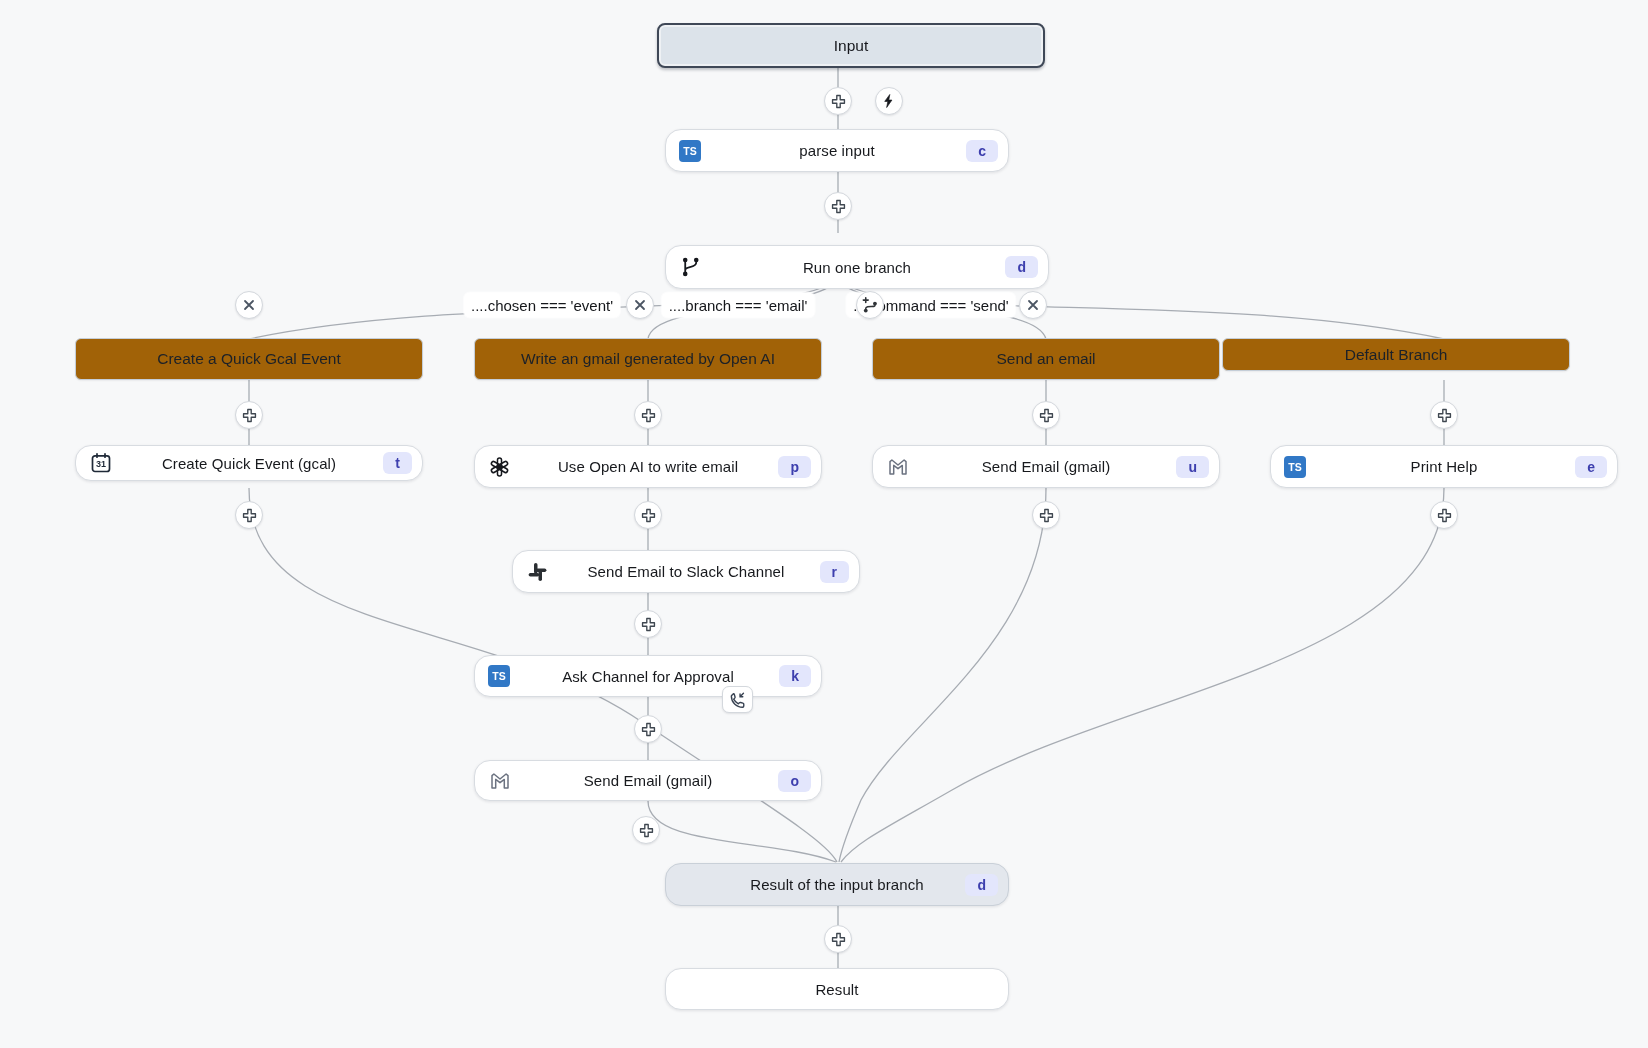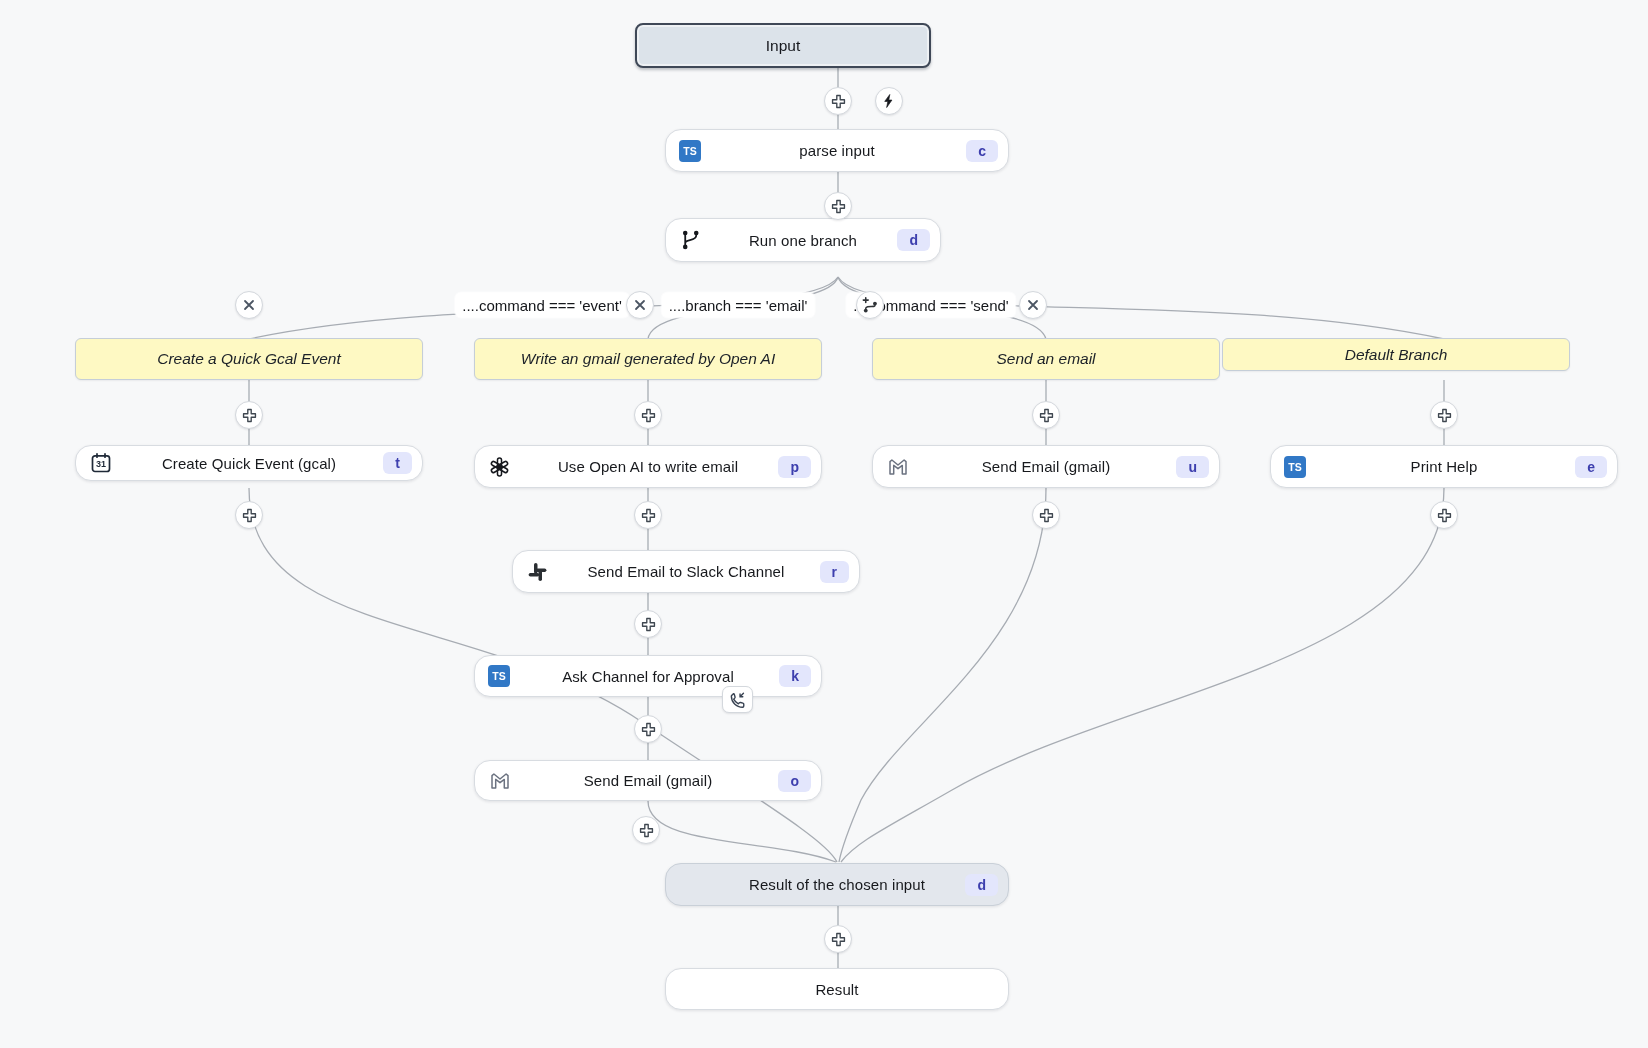--- a/index.html
+++ b/index.html
@@ -26,25 +26,24 @@
     position:absolute; left:0; right:0; text-align:center;
     font-size:15px; color:#17191d; letter-spacing:.1px;
   }
   .node .left-icon { position:absolute; left:13px; top:50%; transform:translateY(-50%); display:flex; }
   .badge {
     position:absolute; right:10px; top:50%; transform:translateY(-50%);
     background:#e3e6fc; color:#3d3fae; font-weight:bold; font-size:14px;
     border-radius:6px; padding:4px 12px; line-height:1;
   }
   .module-head {
-    position:absolute; background:#fef9c3; border:1px solid #c5ced8;
+    position:absolute; background:#a16207; border:1px solid #c5ced8;
     border-radius:6px; display:flex; align-items:center; justify-content:center;
     font-size:15.5px; color:#1c2128;
     box-shadow:0 1px 2px rgba(16,24,40,.06);
-    font-style:italic;
   }
   .input-node {
     position:absolute; background:#dce3ea;
     border:2px solid #3f4857; border-radius:8px;
     box-shadow: inset 0 0 0 2px #eef1f4, 0 2px 3px rgba(16,24,40,.25);
     display:flex; align-items:center; justify-content:center;
     font-size:15.5px; color:#16181d;
   }
   .result-chosen { background:#e3e7ed; border-color:#c9d0d8; }
 
@@ -95,46 +94,46 @@
   <path d="M648 697 V760"></path>
 
   <path d="M249 488 C249 640, 480 612, 642 722 C762 802, 826 840, 837 862"></path>
   <path d="M648 801 C648 848, 772 838, 836 862"></path>
   <path d="M1046 488 C1046 642, 902 722, 861 800 C849 828, 842 846, 839 862"></path>
   <path d="M1444 488 C1444 662, 1122 692, 952 790 C886 828, 856 842, 841 862"></path>
 
   <path d="M838 906 V968"></path>
 </svg>
 
-<div class="input-node" style="left:635px; top:23px; width:296px; height:45px;">
+<div class="input-node" style="left:657px; top:23px; width:388px; height:45px;">
   <span>Input</span>
 </div>
 
 <div class="node" style="left:665px; top:129px; width:344px; height:43px;">
   <span class="left-icon">
     <span class="ts-icon">TS</span>
   </span>
   <span class="label">parse input</span>
   <span class="badge">c</span>
 </div>
 
-<div class="node" style="left:665px; top:218px; width:276px; height:44px;">
+<div class="node" style="left:665px; top:245px; width:384px; height:44px;">
   <span class="left-icon">
     <svg width="23" height="23" viewBox="0 0 24 24">
       <circle cx="6.5" cy="4.8" r="2.4" fill="#16181d"></circle>
       <circle cx="18" cy="4.8" r="2.4" fill="#16181d"></circle>
       <circle cx="6.5" cy="19.2" r="2.4" fill="#16181d"></circle>
       <path d="M6.5 7.2 V16.8 M18 7.2 C18 13.2 6.5 11 6.5 15" fill="none" stroke="#16181d" stroke-width="1.9" stroke-linecap="round"></path>
     </svg>
   </span>
   <span class="label">Run one branch</span>
   <span class="badge">d</span>
 </div>
 
-<div class="cond-label" style="left:542px; top:305px;">....command === 'event'</div>
+<div class="cond-label" style="left:542px; top:305px;">....chosen === 'event'</div>
 <div class="cond-label" style="left:738px; top:305px;">....branch === 'email'</div>
 <div class="cond-label" style="left:931px; top:305px;">....command === 'send'</div>
 
 <div class="circle-btn" style="left:235px; top:291px;">
   <svg width="18" height="18" viewBox="0 0 18 18">
     <path d="M5 5l8 8M13 5l-8 8" stroke="#4b5563" stroke-width="1.8" stroke-linecap="round"></path>
   </svg>
 </div>
 <div class="circle-btn" style="left:626px; top:291px;">
   <svg width="18" height="18" viewBox="0 0 18 18">
@@ -248,21 +247,21 @@
 
 <div class="node" style="left:1270px; top:445px; width:348px; height:43px;">
   <span class="left-icon">
     <span class="ts-icon">TS</span>
   </span>
   <span class="label">Print Help</span>
   <span class="badge">e</span>
 </div>
 
 <div class="node result-chosen" style="left:665px; top:863px; width:344px; height:43px;">
-  <span class="label">Result of the chosen input</span>
+  <span class="label">Result of the input branch</span>
   <span class="badge">d</span>
 </div>
 
 <div class="node" style="left:665px; top:968px; width:344px; height:42px;">
   <span class="label">Result</span>
 </div>
 
 <div class="circle-btn" style="left:824px; top:87px;">
   <svg width="17" height="17" viewBox="0 0 20 20">
     <path d="M8 3h4v5h5v4h-5v5H8v-5H3V8h5z" fill="#ffffff" stroke="#3f4750" stroke-width="1.6" stroke-linejoin="round"></path>

